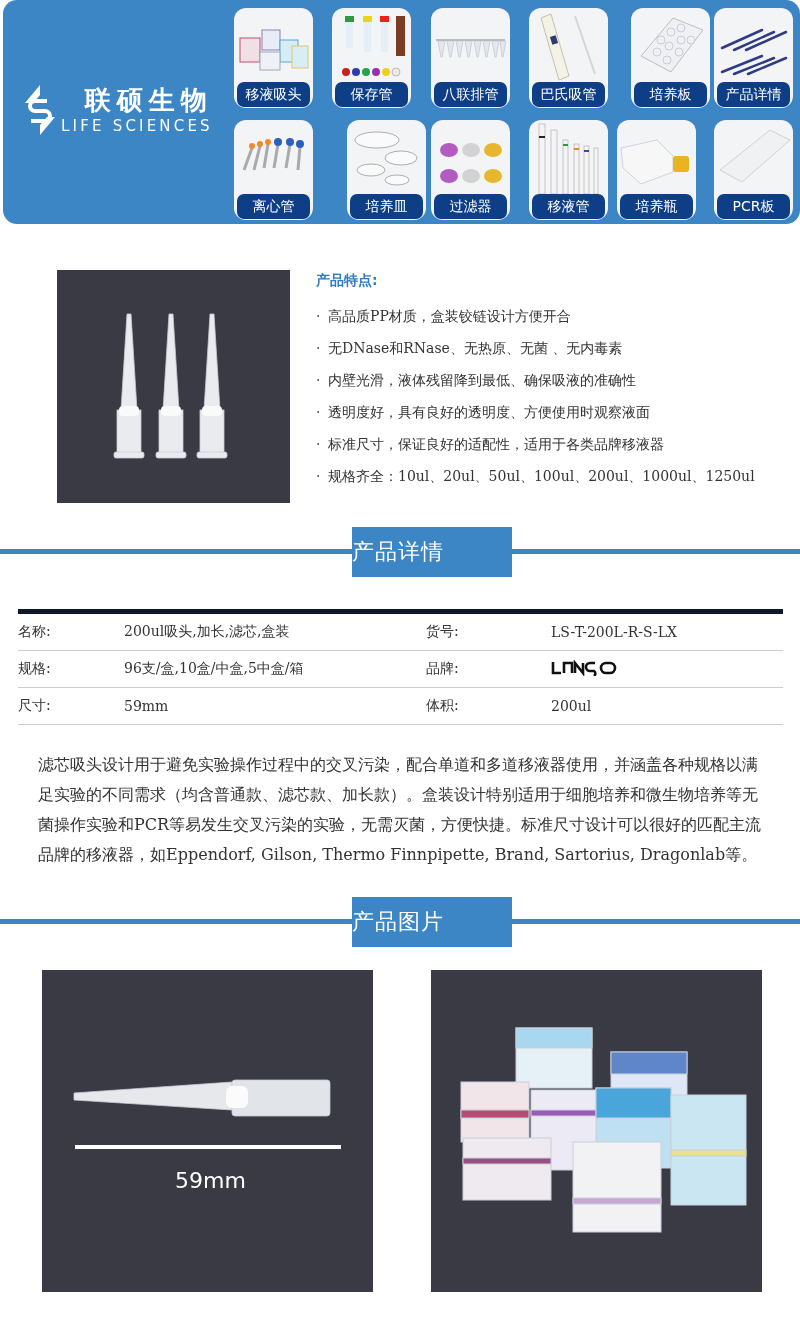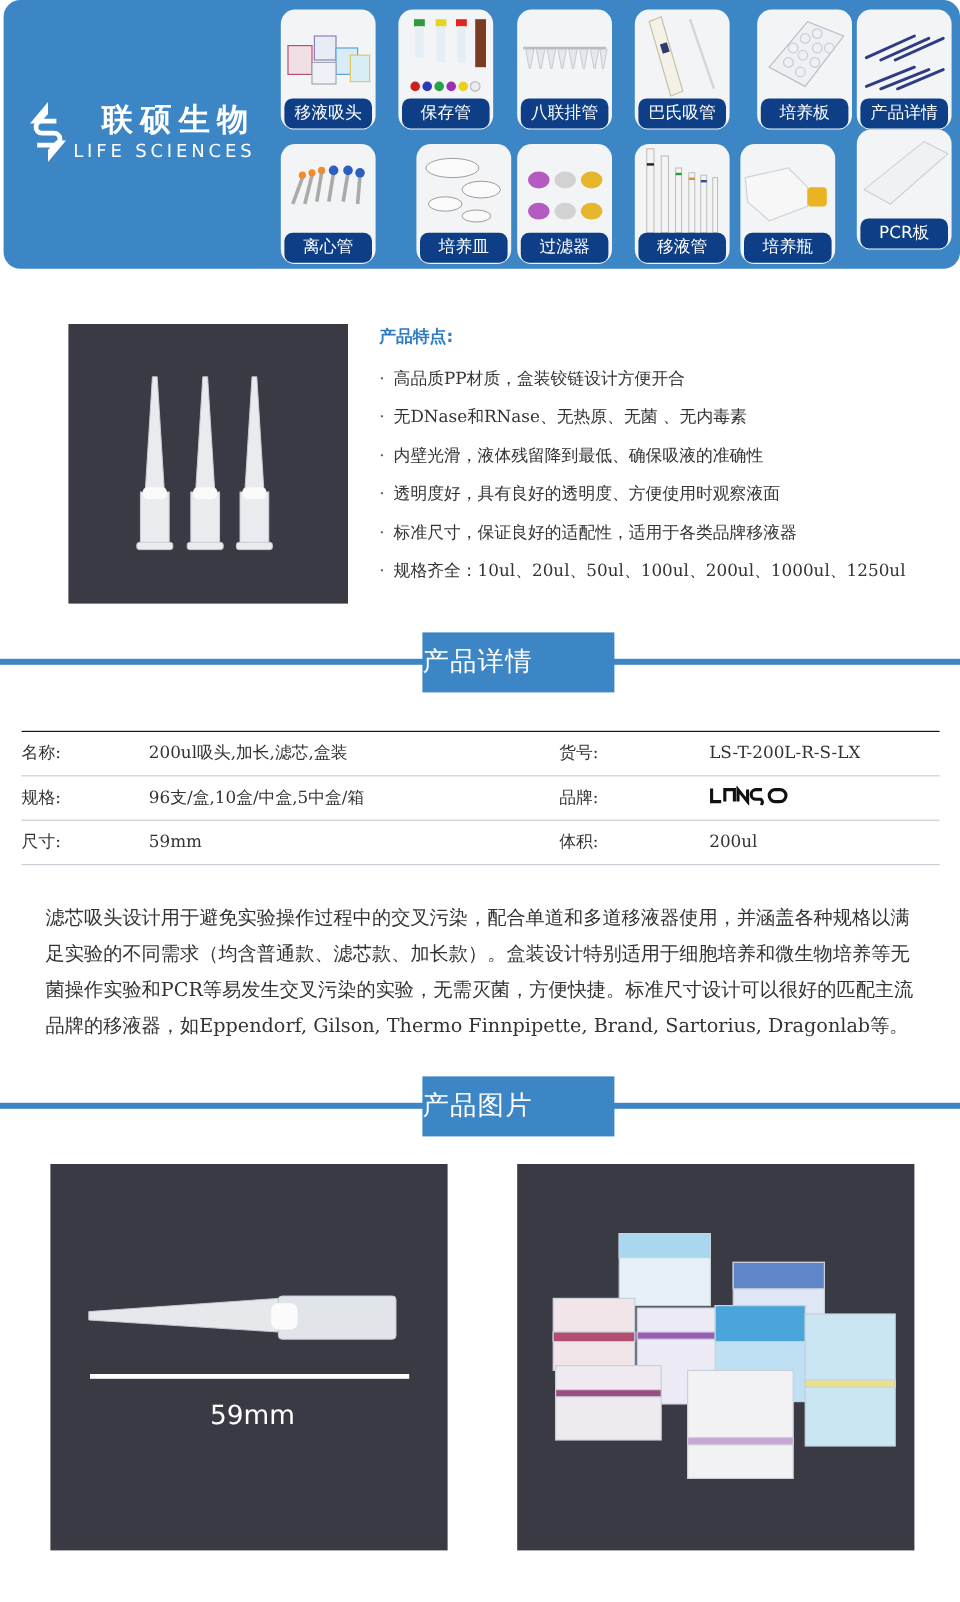--- a/index.html
+++ b/index.html
@@ -36,25 +36,25 @@
 
   
   .section-head { position: absolute; left: 0; width: 800px; height: 50px; }
   .section-line { position: absolute; left: 0; right: 0; top: 22px; height: 5px; background: #3d86c6; }
   .section-box {
     position: absolute; left: 352px; top: 0; width: 160px; height: 50px; background: #3d86c6;
     color: #fff; font-family: "DejaVu Sans", sans-serif; font-size: 22px; text-align: left; line-height: 50px; letter-spacing: 1px;
   }
 
   
-  .spec-table { position: absolute; left: 18px; top: 609px; width: 765px; border-top: 1px solid #0f172a; }
+  .spec-table { position: absolute; left: 18px; top: 609px; width: 765px; border-top: 5px solid #0f172a; }
   .spec-row { height: 37px; border-bottom: 1px solid #c9ced6; display: flex; align-items: center; font-size: 14px; color: #333; }
   .spec-row .k1 { width: 106px; }
   .spec-row .v1 { width: 302px; }
-  .spec-row .k2 { width: 125px; margin-left: 40px; }
+  .spec-row .k2 { width: 125px; }
   .spec-row .v2 { flex: 1; }
 
   
   .desc { position: absolute; left: 38px; top: 750px; width: 725px; font-size: 16px; line-height: 30px; color: #333; }
 
   
   .pic-caption { position: absolute; color: #fff; font-family: "DejaVu Sans", sans-serif; font-size: 22px; }
 </style>
 </head>
 <body>
@@ -213,21 +213,21 @@
     </svg>
     <div class="tile-label">移液管</div>
   </div>
   <div class="tile" style="left:614px;top:120px">
     <svg class="tile-img" viewBox="0 0 79 76">
       <polygon points="4,28 40,20 56,36 56,52 24,64 6,48" fill="#f7f7f7" stroke="#cfd3d8"></polygon>
       <rect x="56" y="36" width="16" height="16" rx="3" fill="#e9b321"></rect>
     </svg>
     <div class="tile-label">培养瓶</div>
   </div>
-  <div class="tile" style="left:711px;top:108px">
+  <div class="tile" style="left:711px;top:120px">
     <svg class="tile-img" viewBox="0 0 79 76">
       <polygon points="6,50 56,10 76,20 28,62" fill="#f0f1f3" stroke="#cdd1d6"></polygon>
     </svg>
     <div class="tile-label">PCR板</div>
   </div>
 </div>
 
 <div class="photo-dark" style="left:57px;top:270px;width:233px;height:233px;">
   <svg width="233" height="233" viewBox="0 0 233 233">
     <g fill="#e9ebee" stroke="#c8ccd3" stroke-width="0.8">

